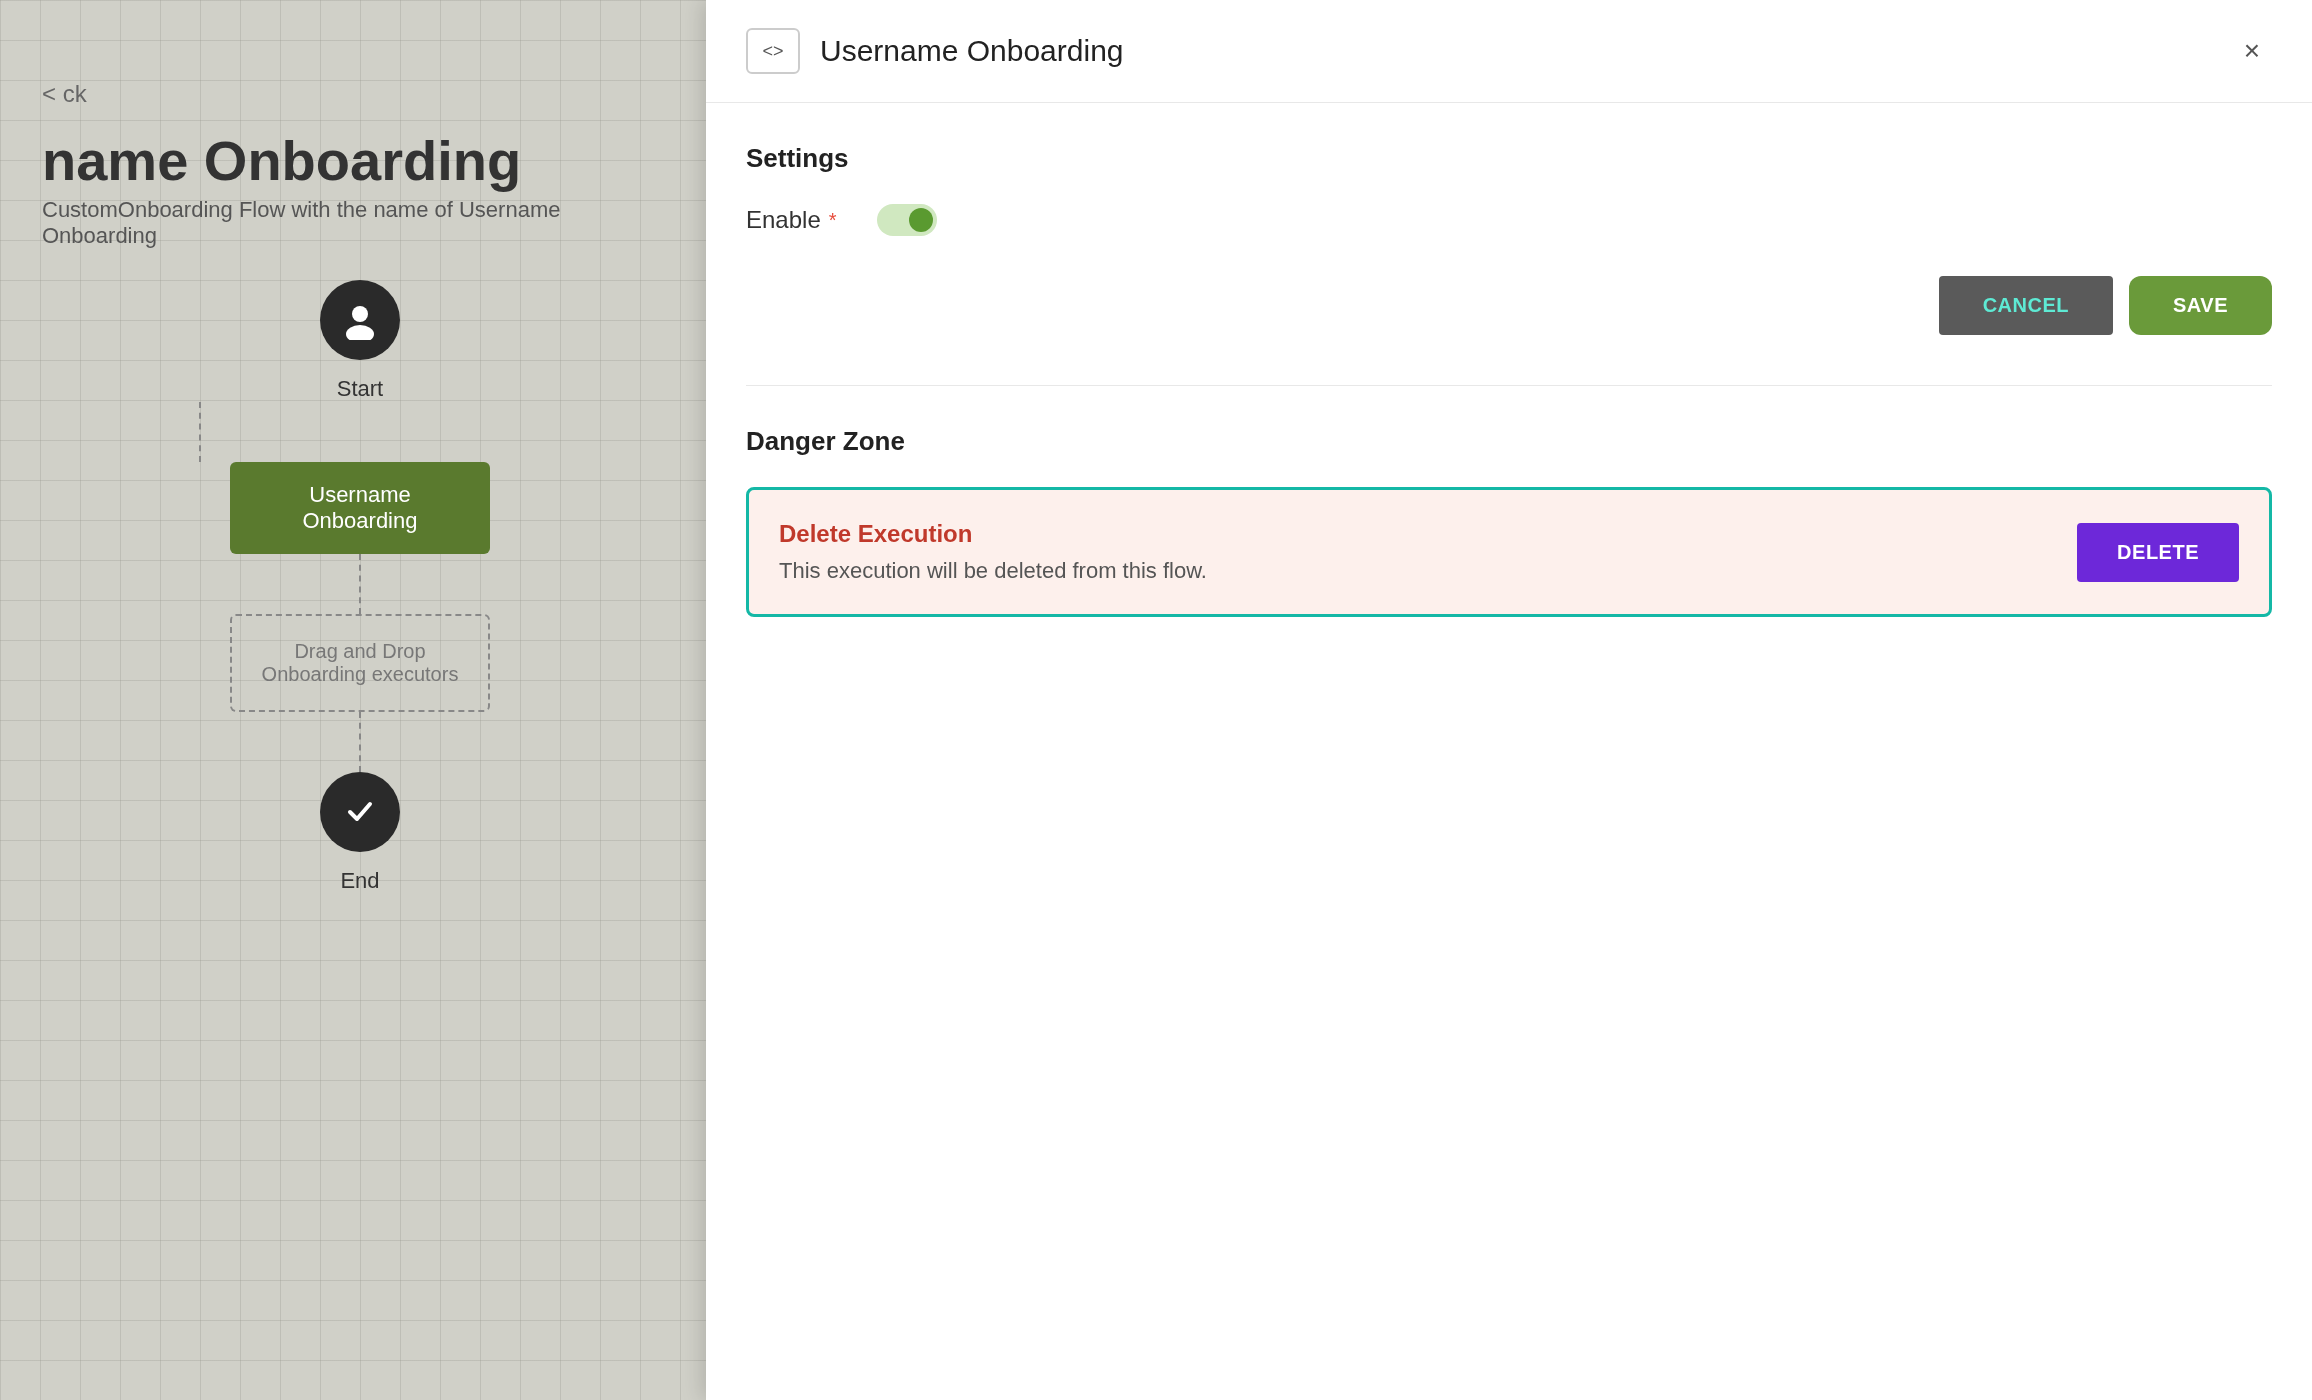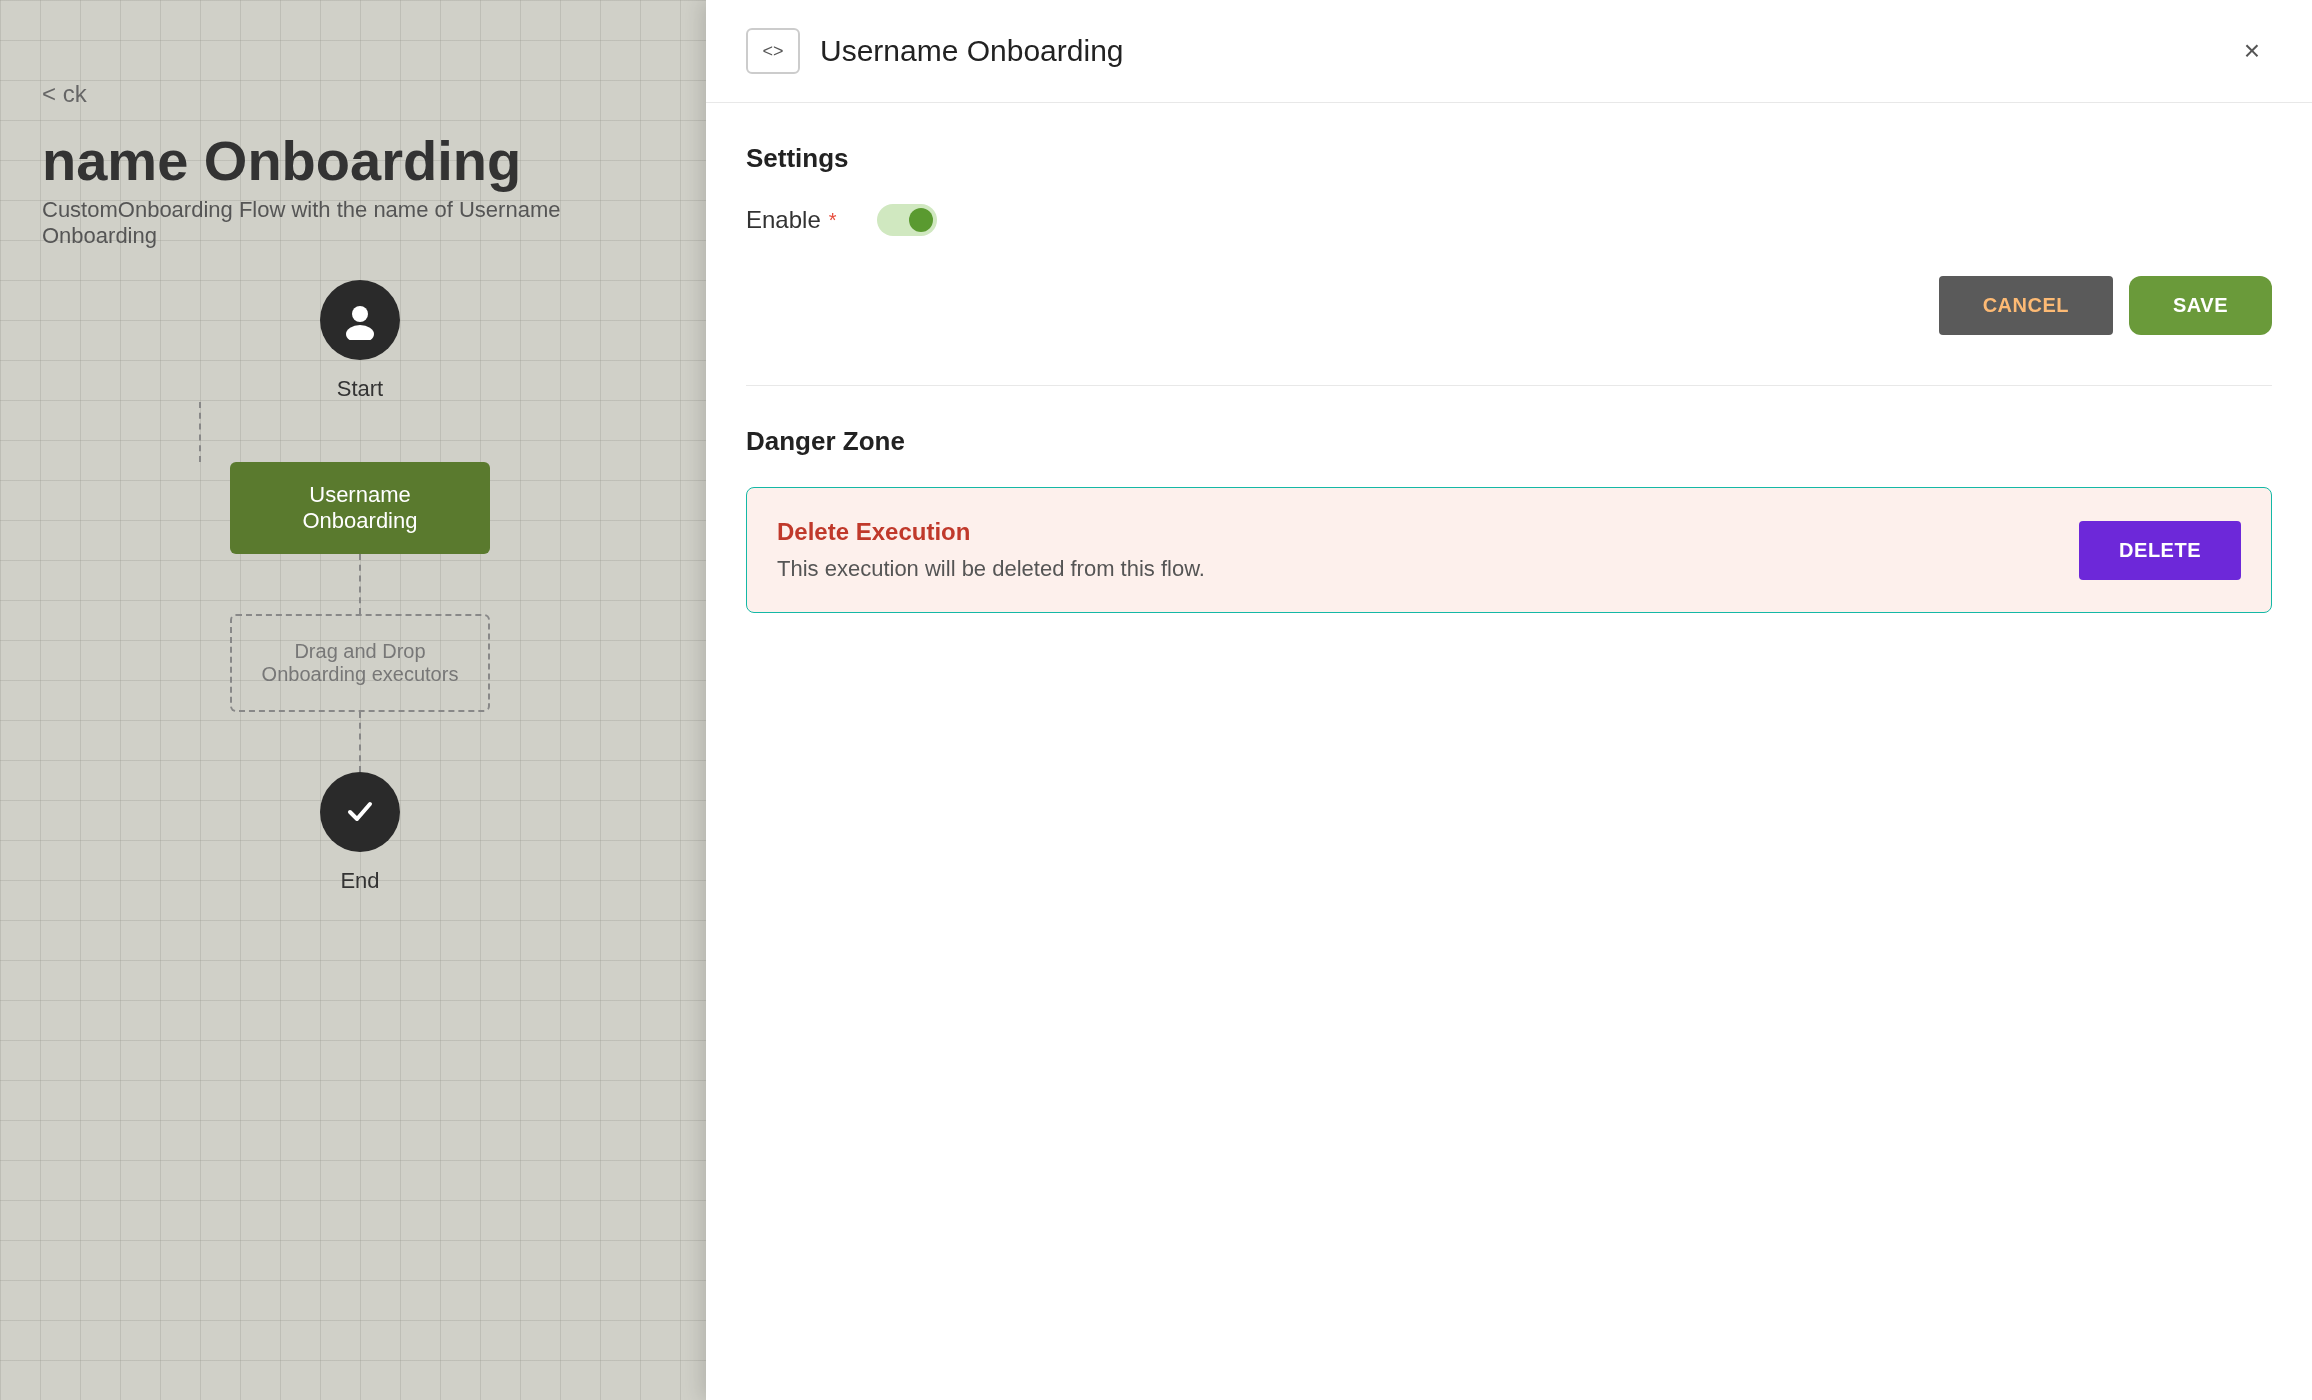--- a/index.html
+++ b/index.html
@@ -270,21 +270,21 @@
     
     .action-buttons {
       display: flex;
       justify-content: flex-end;
       gap: 16px;
       margin-bottom: 50px;
     }
 
     .btn-cancel {
       background: #5a5a5a;
-      color: #fdba74;
+      color: #5eead4;
       border: none;
       border-radius: 4px;
       padding: 18px 44px;
       font-size: 20px;
       font-weight: 600;
       letter-spacing: 0.5px;
       cursor: pointer;
     }
 
     .btn-save {
@@ -301,21 +301,21 @@
 
     .divider {
       height: 1px;
       background: #e8e8e8;
       margin-bottom: 40px;
     }
 
     
     .danger-zone-card {
       background: #fdf0ec;
-      border: 1px solid #14b8a6;
+      border: 3px solid #14b8a6;
       border-radius: 8px;
       padding: 30px 30px;
       display: flex;
       align-items: center;
       justify-content: space-between;
     }
 
     .danger-zone-info {}
 
     .danger-zone-title {

